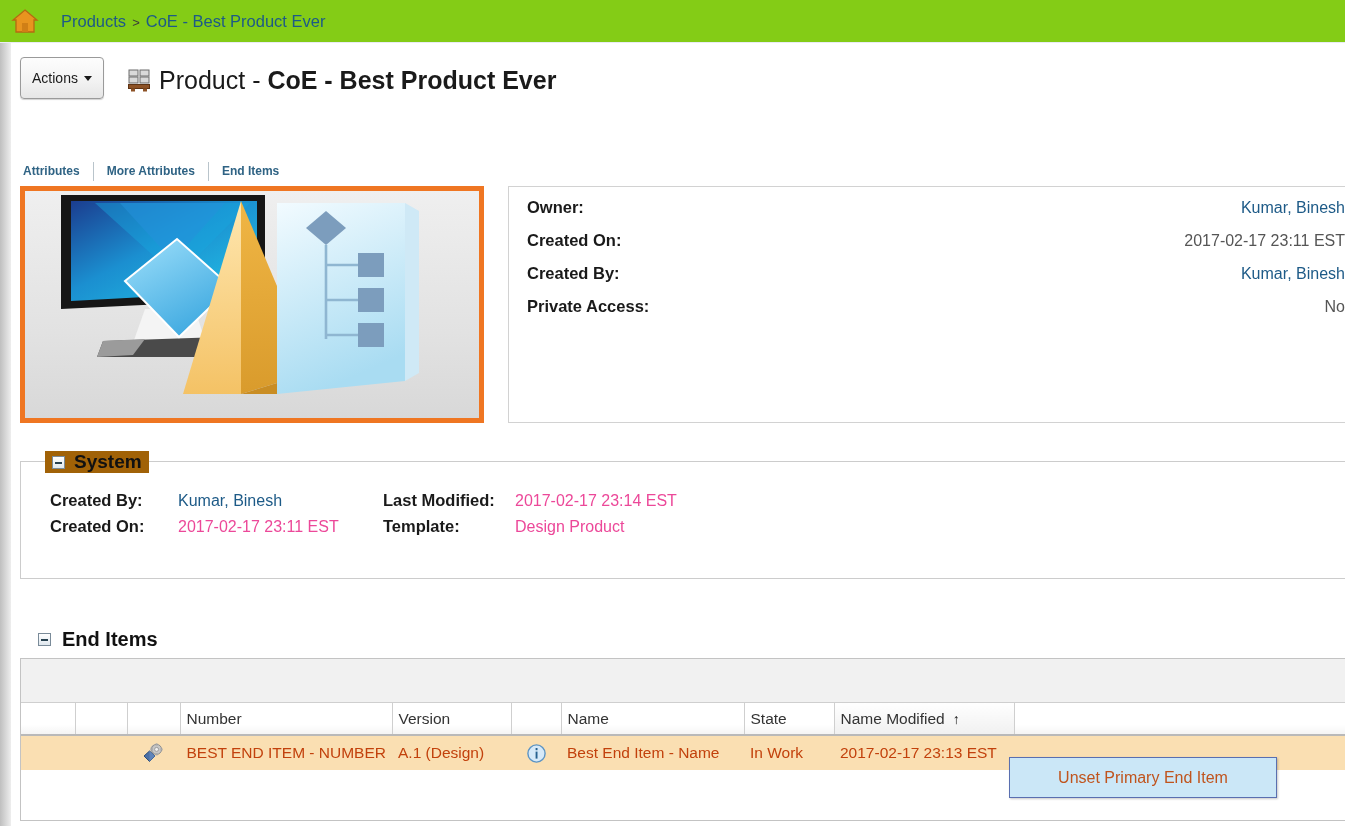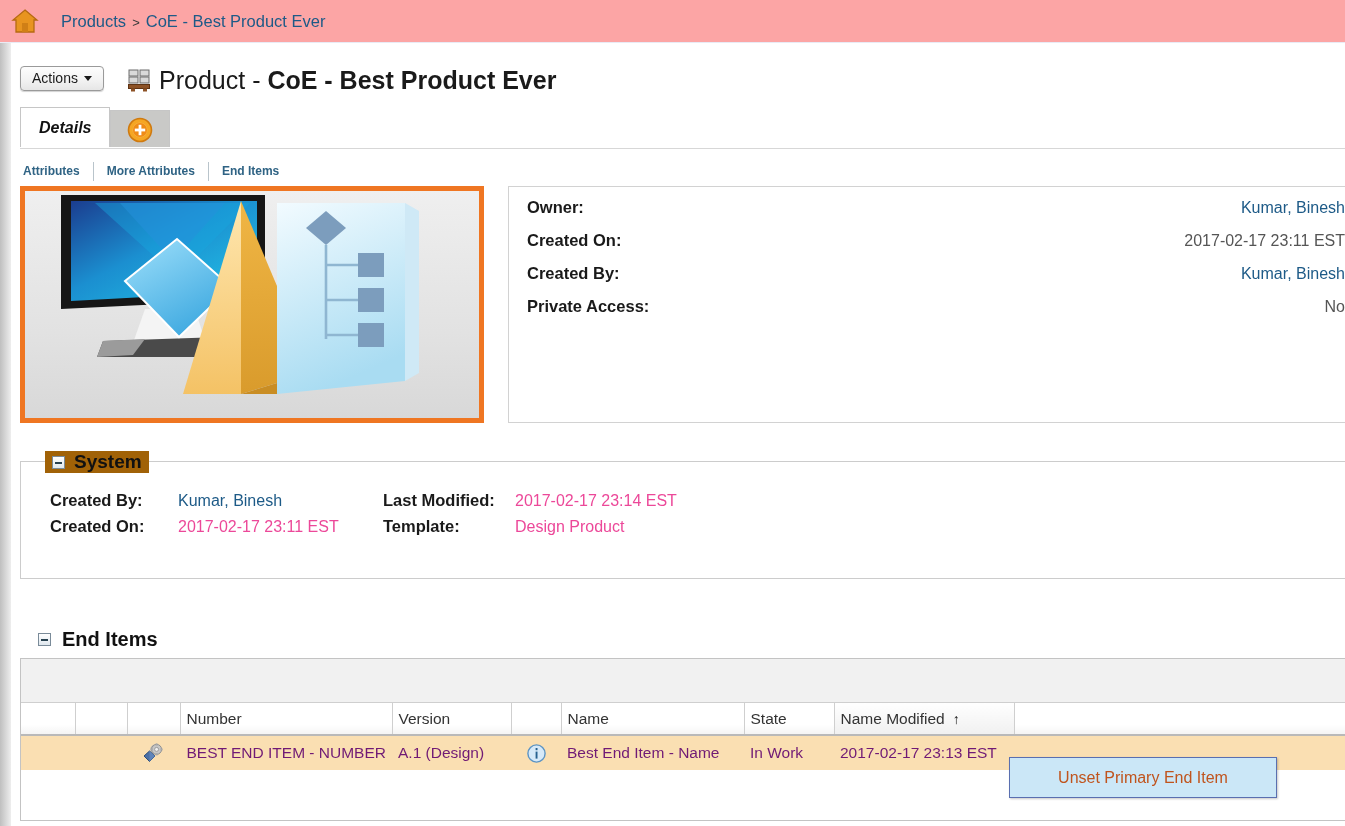--- a/index.html
+++ b/index.html
@@ -9,21 +9,21 @@
     overflow: hidden;
     background: #ffffff;
     font-family: "Liberation Sans", sans-serif;
     -webkit-font-smoothing: antialiased;
   }
 
   
   .breadcrumb-bar {
     position: absolute; left: 0; top: 0;
     width: 1345px; height: 43px;
-    background: #fca5a5;
+    background: #84cc16;
     border-bottom: 1px solid #e9ebf5;
     display: flex; align-items: center;
   }
   .home-icon { margin-left: 11px; width: 28px; height: 26px; display:block; }
   .crumbs { margin-left: 22px; font-size: 16.5px; display: flex; align-items: baseline; gap: 6px; }
   .crumb-link { color: #1d5a87; cursor: pointer; }
   .crumb-sep { color: #3a3a3a; font-size: 13px; }
   .crumb-current { color: #1d5a87; cursor: pointer; }
 
   
@@ -41,21 +41,21 @@
   .page-body {
     position: absolute; left: 20px; top: 43px;
     width: 1325px; height: 783px;
     background: #ffffff;
   }
   .obj-header {
     position: absolute; left: 0px; top: 13px;
     height: 48px; display: flex; align-items: center;
   }
   .actions-btn {
-    height: 25px; min-width: 84px;
+    height: 42px; min-width: 84px;
     border: 1px solid #9a9a9a;
     border-radius: 4px;
     background: linear-gradient(to bottom, #fdfdfd 0%, #f3f3f3 55%, #e6e6e6 100%);
     box-shadow: 0 1px 1px rgba(0,0,0,.18);
     display: flex; align-items: center; justify-content: center;
     gap: 6px; padding: 0 7px;
     font-size: 14px; color: #1a1a1a; cursor: pointer;
     position: relative; top: -2px;
   }
   .actions-btn .caret {
@@ -200,21 +200,21 @@
     cursor: pointer;
   }
   table.grid th.sorted {
     background: linear-gradient(to bottom,#ffffff 0%,#f0f0f0 100%);
   }
   table.grid th.blank { cursor: default; }
   table.grid th.tail { border-right: none; cursor: default; }
   .sort-arrow { font-size: 14px; margin-left: 8px; color: #111; }
 
   table.grid td {
-    height: 35px; font-size: 15.5px; color: #701a75;
+    height: 35px; font-size: 15.5px; color: #c2410c;
     padding: 0 6px; white-space: nowrap; vertical-align: middle;
   }
   tr.row-selected td { background: #fadfb2; }
   tr.row-empty td { background: #ffffff; height: 37px; }
   td.link-cell { color: #1d5a87; cursor: pointer; text-align: right; padding-right: 0; }
   td.center { text-align: center; padding: 0; }
 
   .type-icon { width: 21px; height: 20px; display: inline-block; vertical-align: middle; }
   .info-icon { width: 19px; height: 19px; display: inline-block; vertical-align: middle; cursor: pointer; }
 
@@ -264,37 +264,20 @@
       <rect x="3" y="20.5" width="4" height="3" fill="#8d5226"></rect>
       <rect x="15" y="20.5" width="4" height="3" fill="#8d5226"></rect>
     </svg>
     <div class="obj-title">
       <span class="type">Product</span>
       <span class="dash">-</span>
       <span class="name">CoE - Best Product Ever</span>
     </div>
   </div>
 
-  <div class="tabstrip">
-    <div class="tabs">
-      <div class="tab active">
-        <span>Details</span>
-      </div>
-      <div class="tab icon-tab">
-        <svg width="26" height="26" viewBox="0 0 26 26">
-          <circle cx="13" cy="13" r="11.5" fill="#f5a623" stroke="#cf7a10" stroke-width="1.6"></circle>
-          <circle cx="13" cy="13" r="7.5" fill="#ffffff" opacity="0.18"></circle>
-          <circle cx="13" cy="13" r="7" fill="#f08c17"></circle>
-          <rect x="11.6" y="7.8" width="2.8" height="10.4" fill="#ffffff"></rect>
-          <rect x="7.8" y="11.6" width="10.4" height="2.8" fill="#ffffff"></rect>
-        </svg>
-      </div>
-    </div>
-    <div class="tabstrip-underline"></div>
-  </div>
 
   <div class="subtabs">
     <div class="subtab">Attributes</div>
     <div class="subtab-sep"></div>
     <div class="subtab">More Attributes</div>
     <div class="subtab-sep"></div>
     <div class="subtab">End Items</div>
   </div>
 
   <div class="attr-zone">

